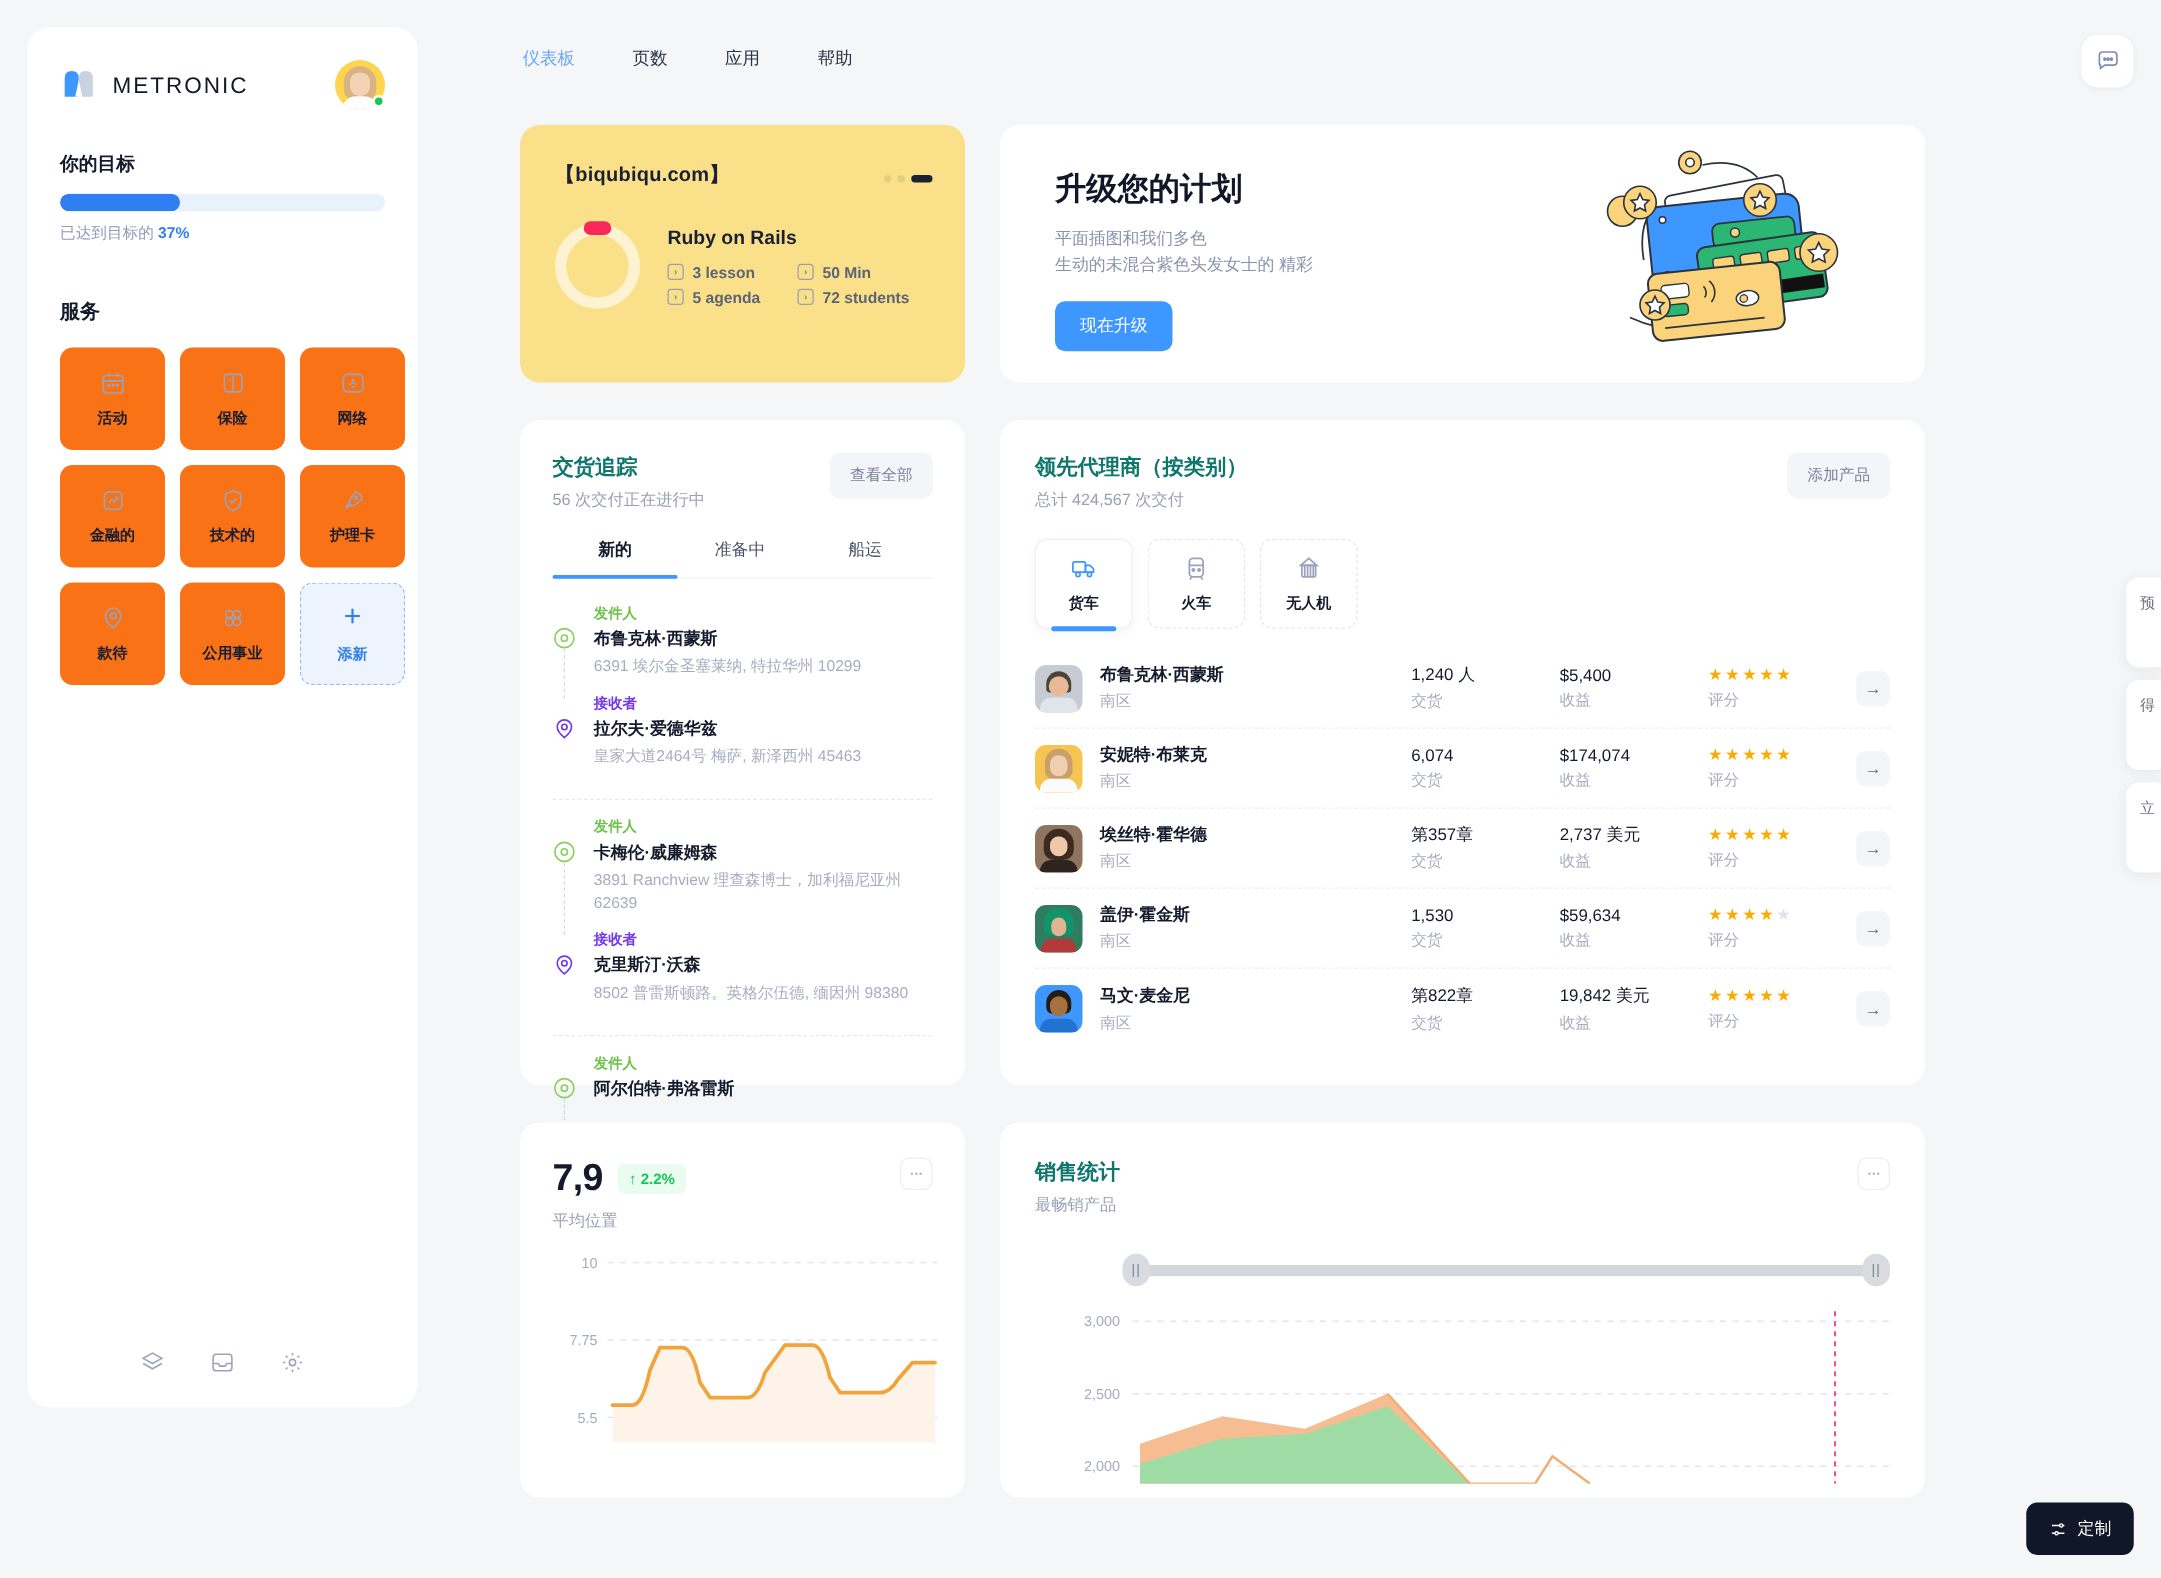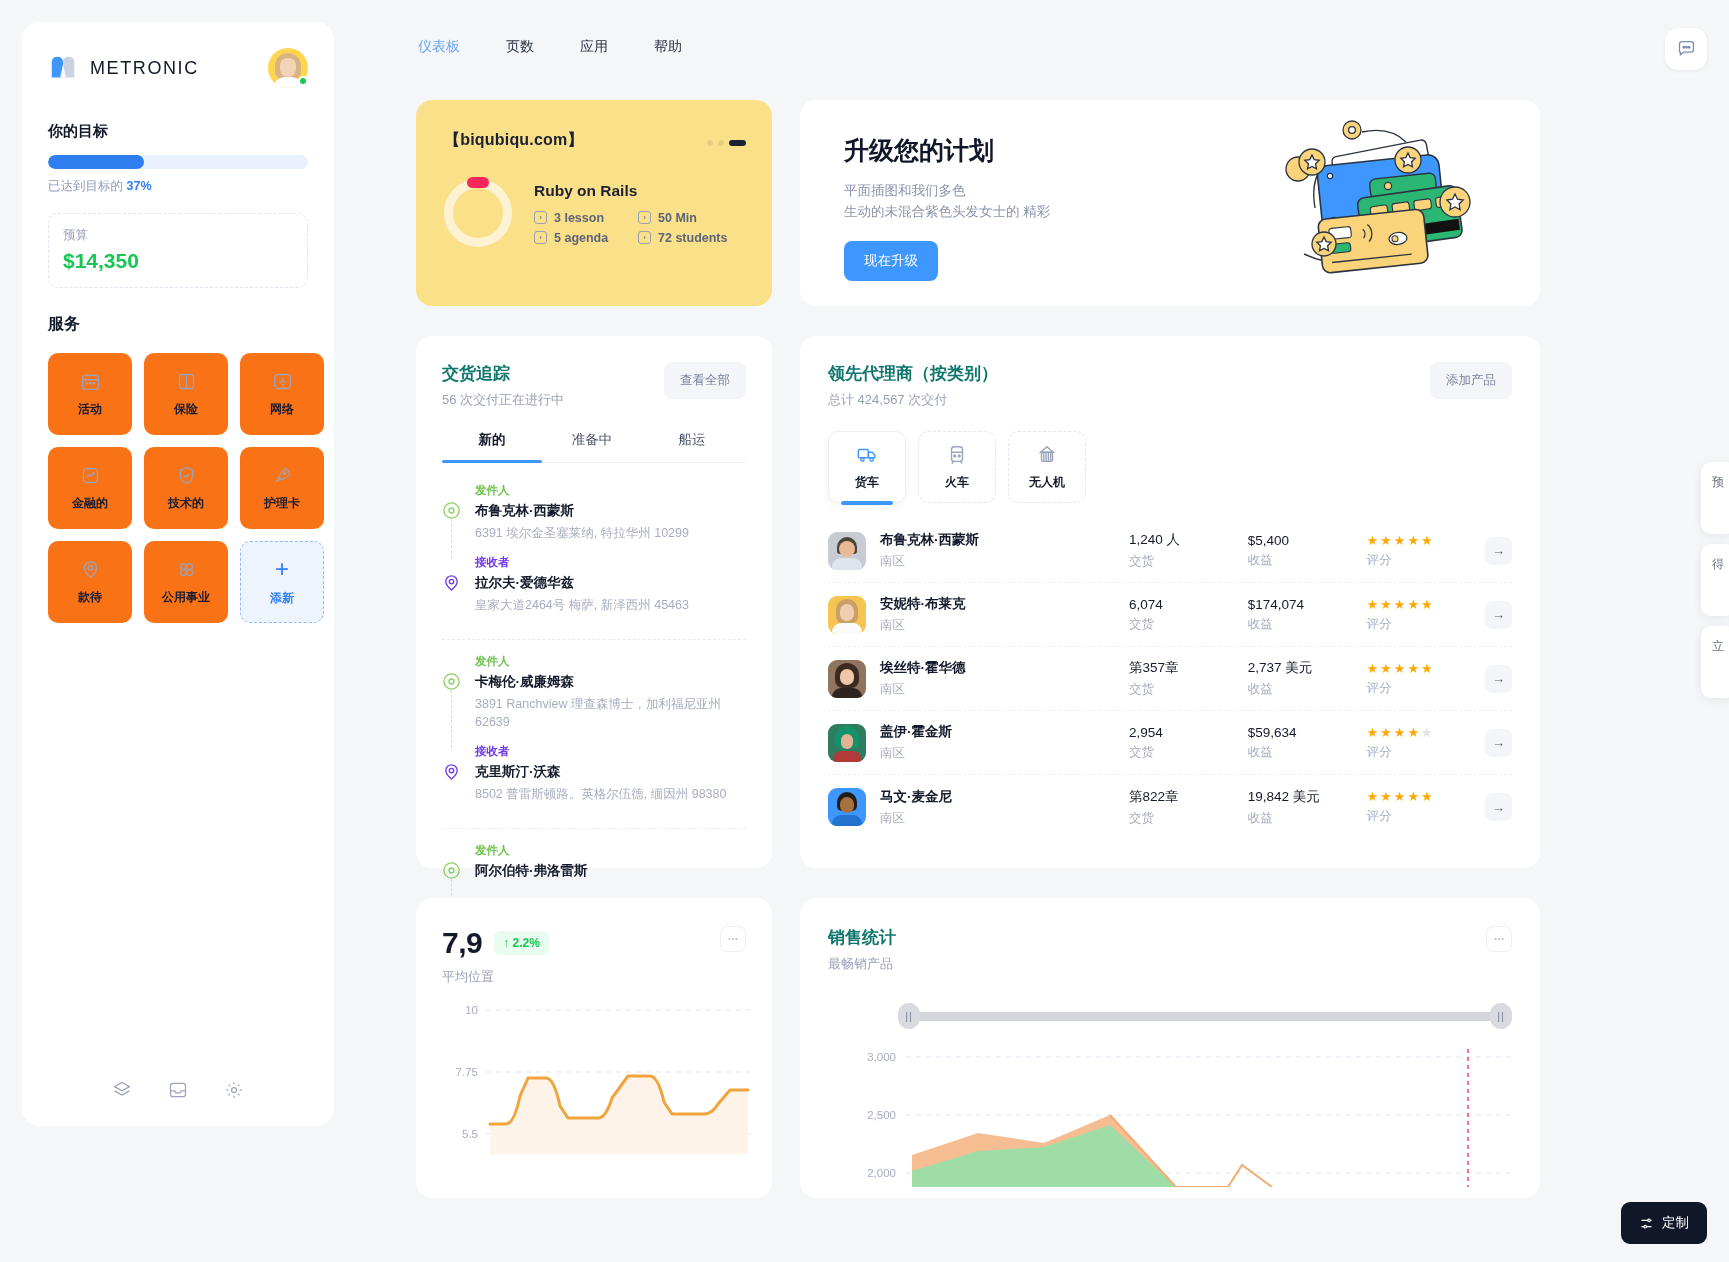--- a/index.html
+++ b/index.html
@@ -294,24 +294,20 @@
     <div class="goal-title">你的目标</div>
     <div class="progress-track">
       <div class="progress-fill"></div>
     </div>
     <div class="progress-note">
       <span>已达到目标的</span>
       <b>37%</b>
     </div>
 
     <div class="stat-row">
-      <div class="stat-box">
-        <div class="stat-label">预算</div>
-        <div class="stat-value green">$14,350</div>
-      </div>
     </div>
 
     <div class="section-title">服务</div>
 
     <div class="svc-grid">
       <div class="svc-tile">
         <svg class="svc-ico" width="21" height="21" viewBox="0 0 24 24" fill="none" stroke="currentColor" stroke-width="1.5">
           <rect x="3" y="5" width="18" height="16" rx="3"></rect>
             <path d="M3 10h18M8 3v3M16 3v3"></path>
           <circle cx="8" cy="14" r=".8" fill="currentColor"></circle>
@@ -725,21 +721,21 @@
         <div class="ag-avatar" style="background:#2f7d5e">
           <div style="position:absolute;left:7px;top:2px;width:24px;height:22px;background:#14926a;border-radius:12px 12px 4px 4px"></div>
           <div style="position:absolute;left:13px;top:10px;width:12px;height:15px;background:#e2b493;border-radius:6px"></div>
           <div style="position:absolute;left:5px;bottom:0;width:28px;height:11px;background:#b33a3a;border-radius:8px 8px 0 0"></div>
         </div>
         <div class="ag-name-wrap">
           <div class="ag-name">盖伊·霍金斯</div>
           <div class="ag-sub">南区</div>
         </div>
         <div class="ag-col">
-          <div class="ag-num">2,954</div>
+          <div class="ag-num">1,530</div>
           <div class="ag-cap">交货</div>
         </div>
         <div class="ag-col">
           <div class="ag-num">$59,634</div>
           <div class="ag-cap">收益</div>
         </div>
         <div class="ag-col">
           <div class="stars">
             <span class="star">★</span>
               <span class="star">★</span>

